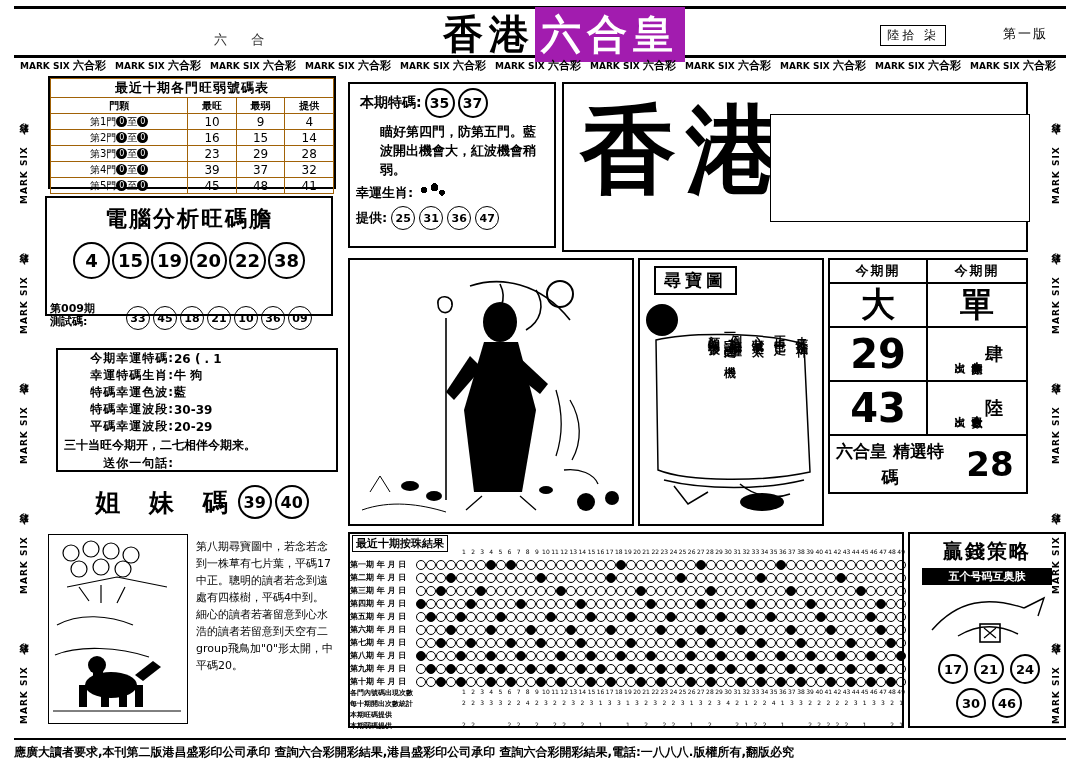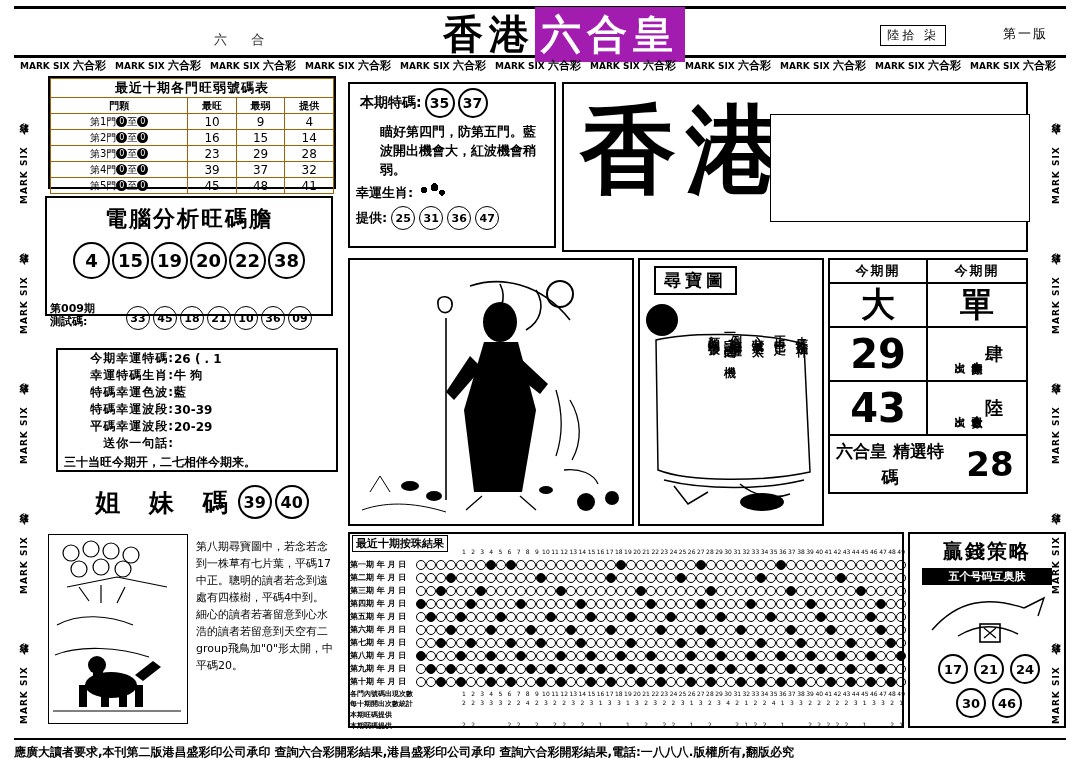--- a/index.html
+++ b/index.html
@@ -253,24 +253,24 @@
         <span class="val">藍</span>
       </div>
     <div class="lrow">
         <span class="lab">特碼幸運波段:</span>
         <span class="val">30-39</span>
       </div>
     <div class="lrow">
         <span class="lab">平碼幸運波段:</span>
         <span class="val">20-29</span>
       </div>
+    <div class="lrow" style="height:20px;font-size:12px;">三十当旺今期开，二七相伴今期来。</div>
     <div class="lrow">
         <span class="lab">送你一句話:</span>
       </div>
-    <div class="lrow" style="height:20px;font-size:12px;">三十当旺今期开，二七相伴今期来。</div>
   </div>
 
   <div id="sisbox" class="blk ctr">
     <div id="sis-title" class="cn">姐 妹 碼</div>
     <div id="sis-nums">
       <div class="onum" style="width:30px;height:30px;font-size:16px;">39</div>
       <div class="onum" style="width:30px;height:30px;font-size:16px;">40</div>
     </div>
   </div>
 
@@ -1989,21 +1989,21 @@
               <div class="dot"></div>
             </div>
             <div class="cell">
               <div class="dot f"></div>
             </div>
             <div class="cell">
               <div class="dot"></div>
             </div>
           </div>
         </div>
-        <div class="numrow" style="height: 11px; align-items: center;">
+        <div class="numrow" style="height: 11px;">
           <div class="nlab" style="font-size: 7px; font-weight: bold;">各門內號碼出現次數</div>
           <div class="ncell">1</div>
           <div class="ncell">2</div>
           <div class="ncell">3</div>
           <div class="ncell">4</div>
           <div class="ncell">5</div>
           <div class="ncell">6</div>
           <div class="ncell">7</div>
           <div class="ncell">8</div>
           <div class="ncell">9</div>

